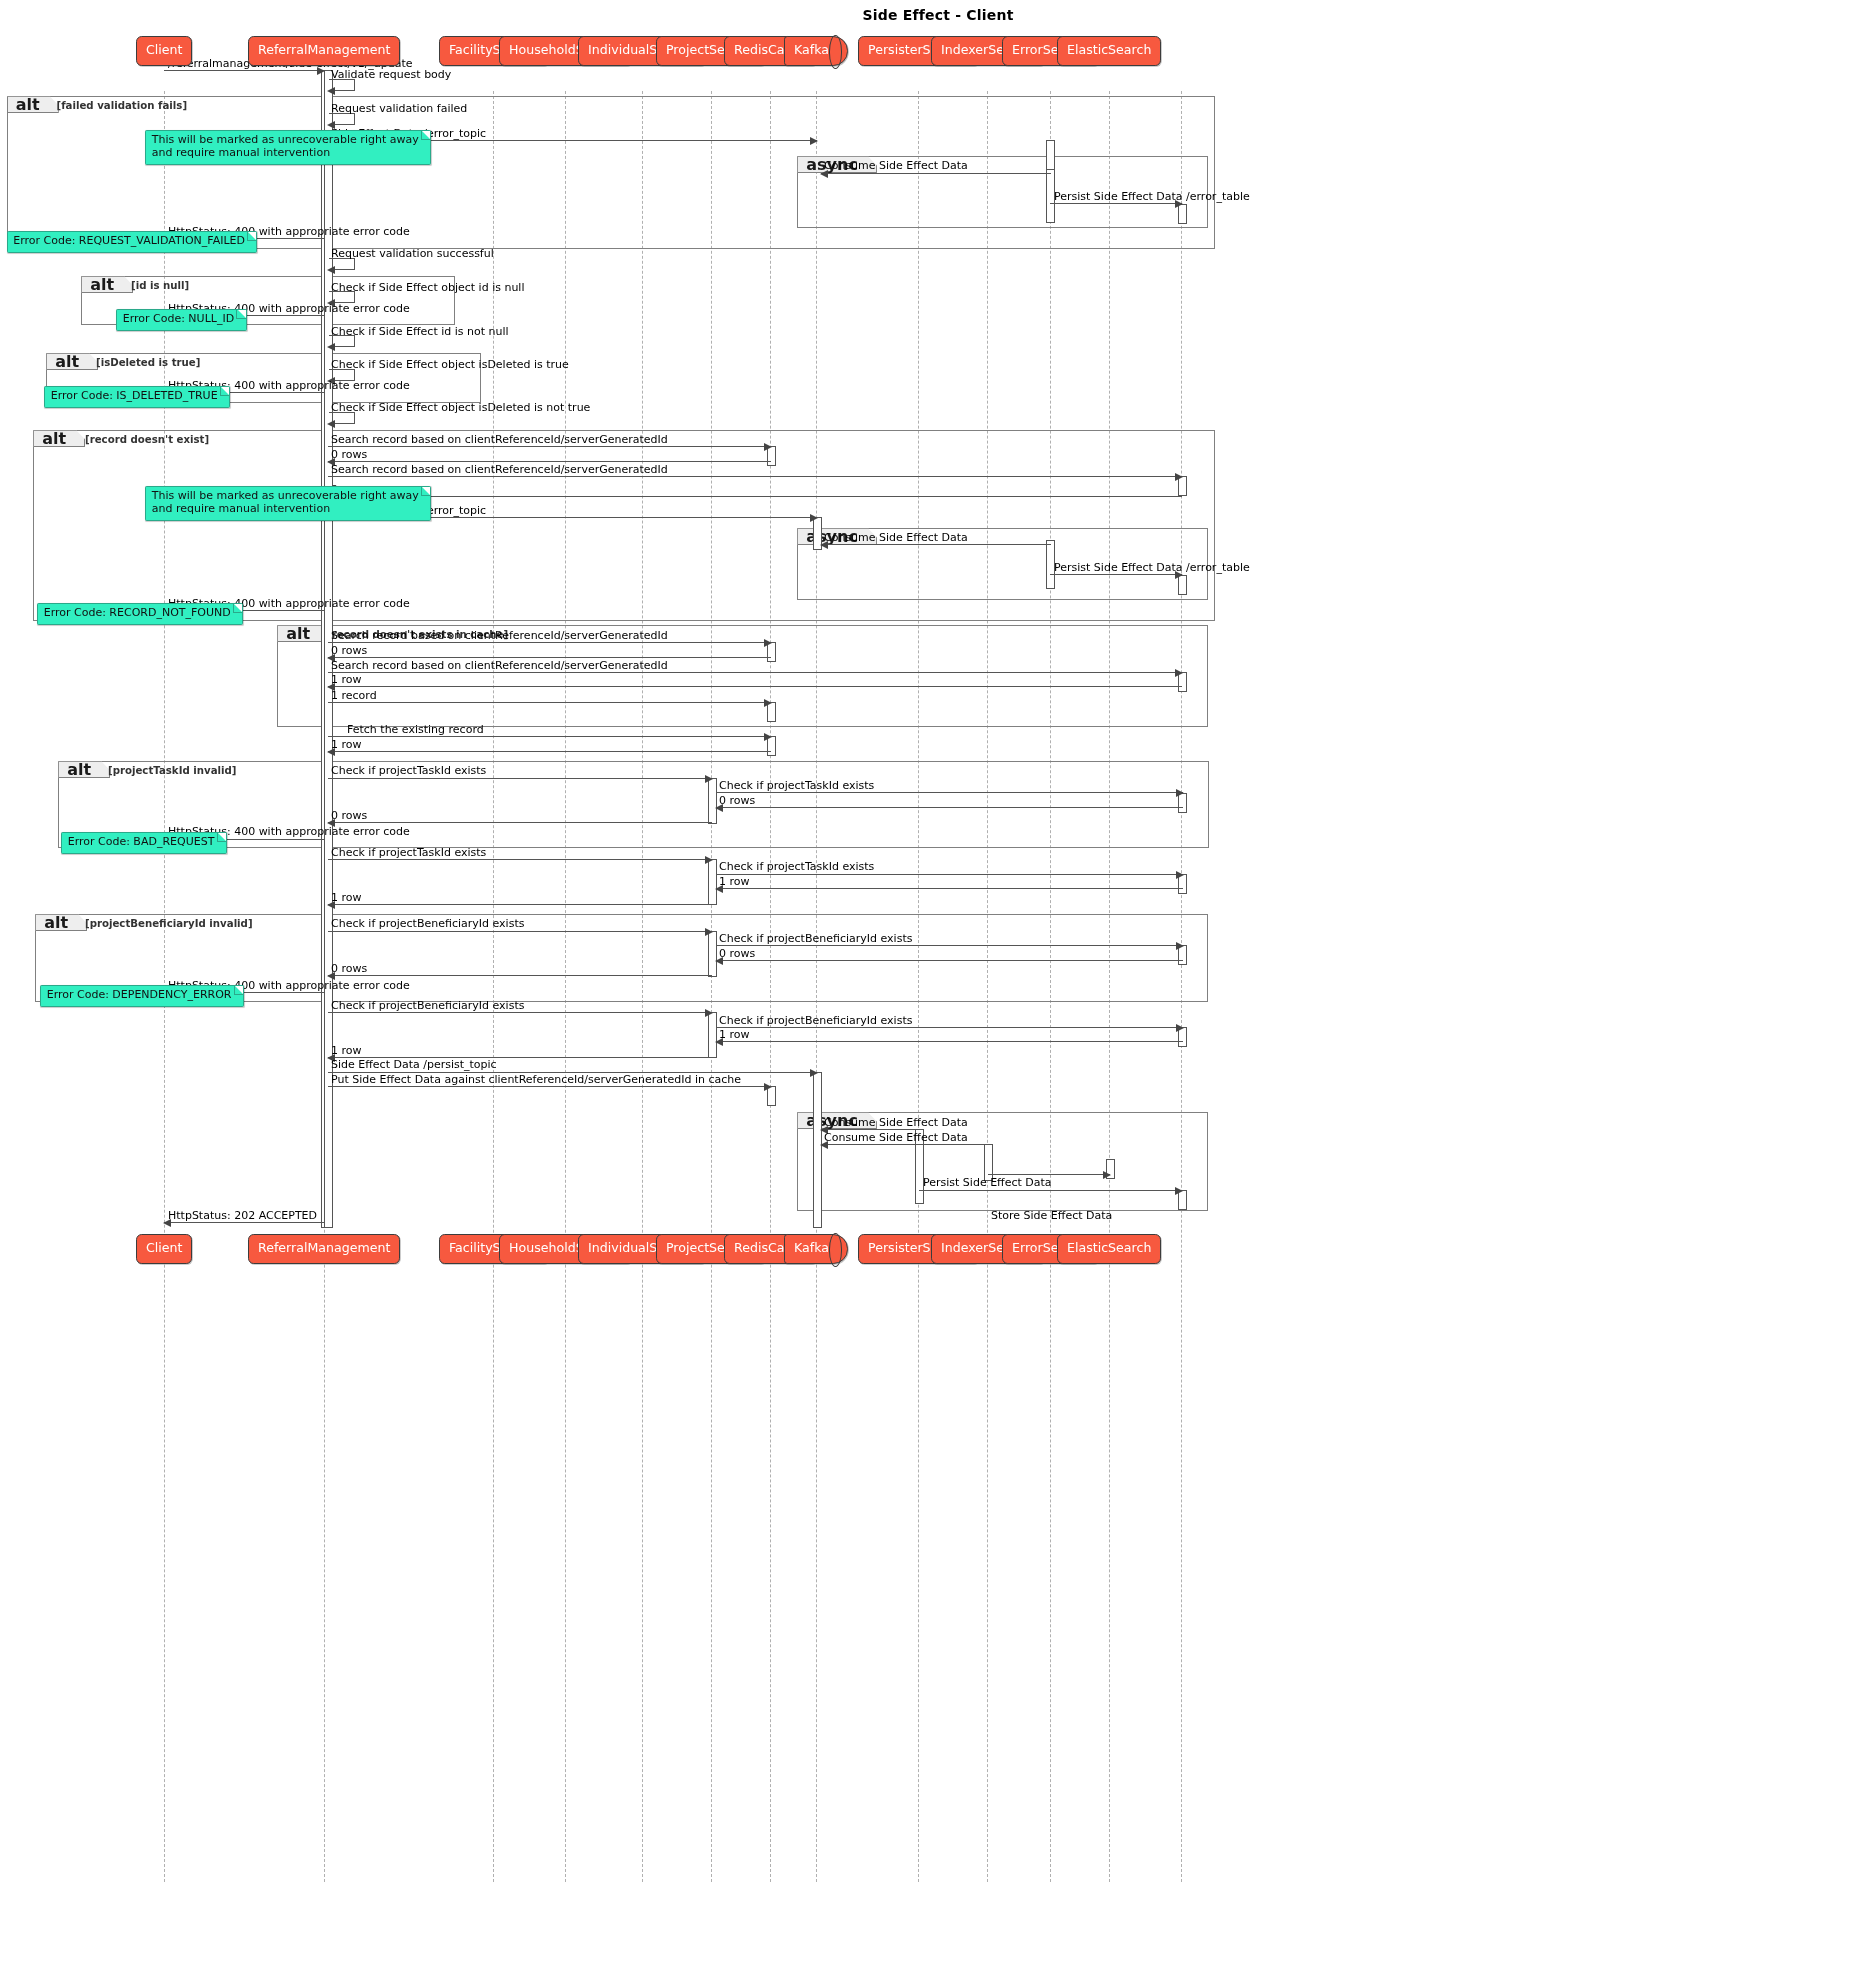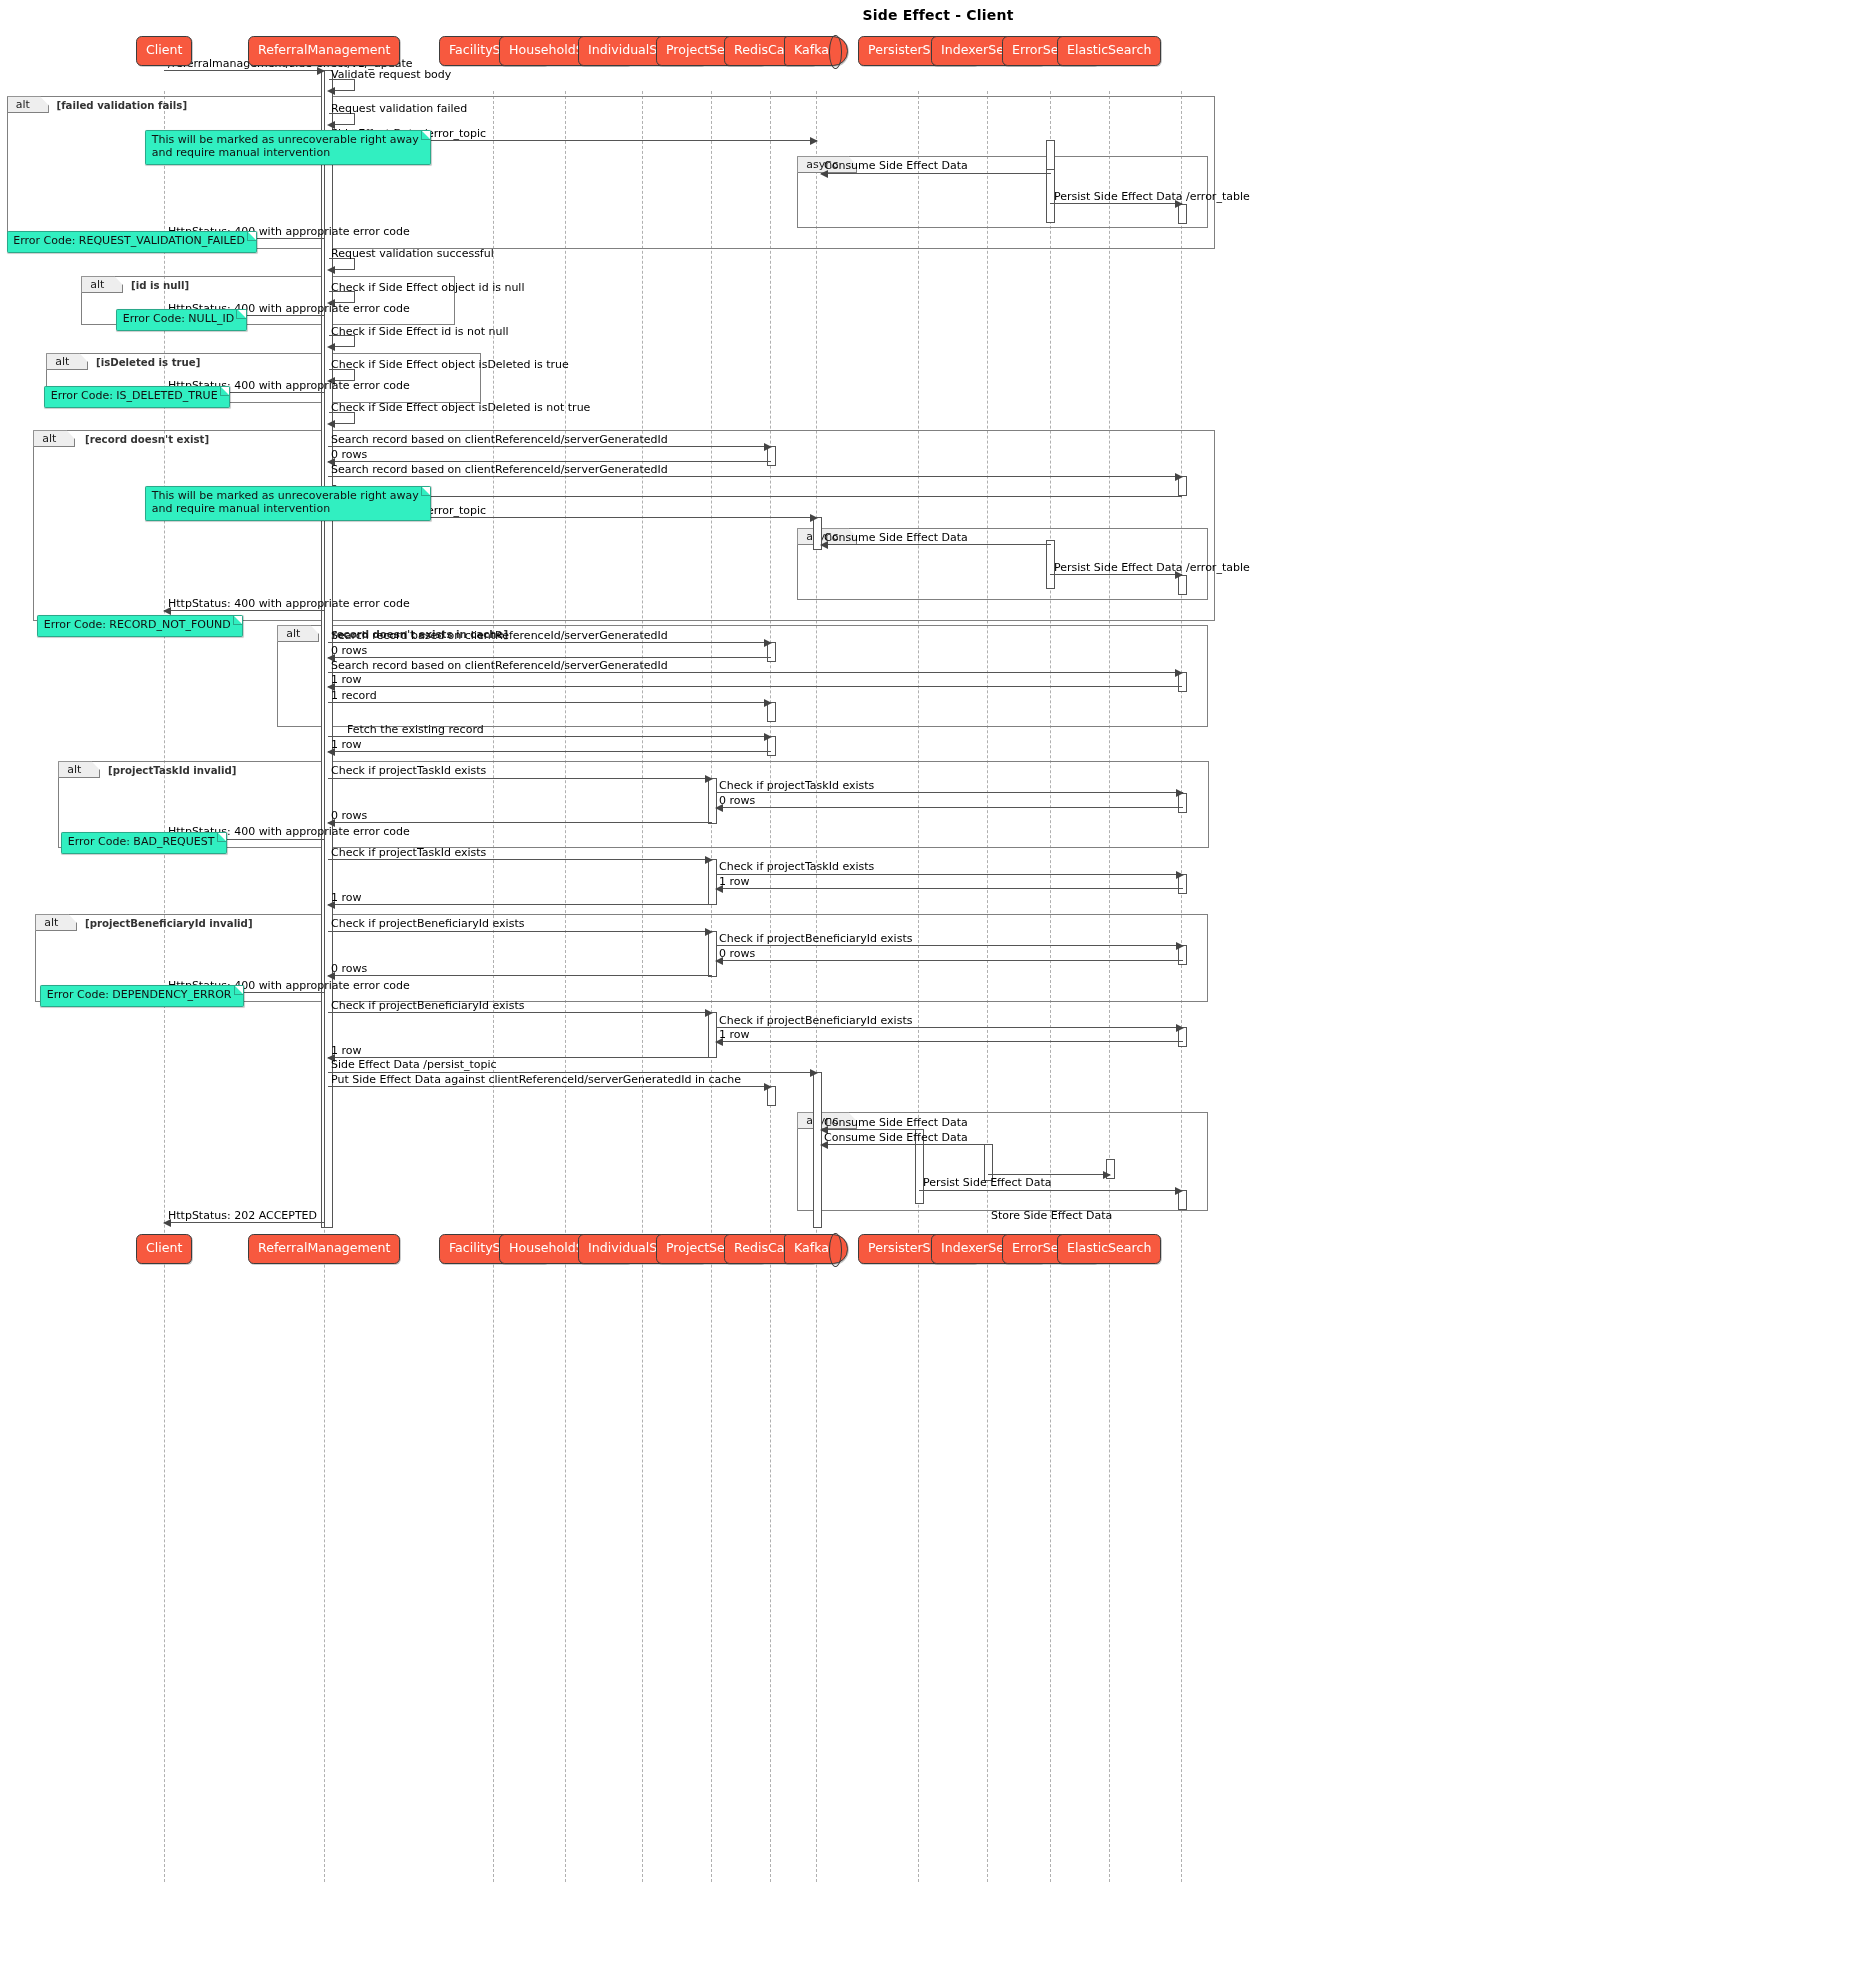--- a/index.html
+++ b/index.html
@@ -71,22 +71,22 @@
     z-index: 2;
   }
   .group-tab {
     position: absolute;
     left: -0.8px; top: -0.8px;
     height: 17px;
     background: #EEEEEE;
     border: 0.8px solid #808080;
     border-top-left-radius: 0;
     padding: 0 18px 0 8.1px;
-    font-size: 11px;
-    font-weight: normal;
+    font-size: 16px;
+    font-weight: bold;
     color: #1a1a1a;
     line-height: 16.3px;
     clip-path: polygon(0 0, calc(100% - 9px) 0, 100% 55%, 100% 100%, 0 100%);
     white-space: nowrap;
   }
   .group-cond {
     position: absolute;
     top: 0.8px;
     font-size: 10.2px;
     font-weight: bold;
@@ -477,21 +477,21 @@
       <div class="msg-label" style="left: 168px; top: 1210px;">HttpStatus: 202 ACCEPTED</div>
     </div>
   <div id="layer-notes">
       <div class="note folded" style="left: 145px; top: 130px; min-width: 176px;">This will be marked as unrecoverable right away
 and require manual intervention</div>
       <div class="note folded" style="left: 6.5px; top: 231px; min-width: 157px;">Error Code: REQUEST_VALIDATION_FAILED</div>
       <div class="note folded" style="left: 84px; top: 309px; min-width: 79px; margin-left: 32px;">Error Code: NULL_ID</div>
       <div class="note folded" style="left: 44px; top: 386px; min-width: 113px;">Error Code: IS_DELETED_TRUE</div>
       <div class="note folded" style="left: 145px; top: 486px; min-width: 176px;">This will be marked as unrecoverable right away
 and require manual intervention</div>
-      <div class="note folded" style="left: 37px; top: 603px; min-width: 125px; margin-top: 12px;">Error Code: RECORD_NOT_FOUND</div>
+      <div class="note folded" style="left: 37px; top: 603px; min-width: 125px;">Error Code: RECORD_NOT_FOUND</div>
       <div class="note folded" style="left: 61px; top: 832px; min-width: 102px;">Error Code: BAD_REQUEST</div>
       <div class="note folded" style="left: 40px; top: 985px; min-width: 123px;">Error Code: DEPENDENCY_ERROR</div>
     </div>
   <div id="layer-participants-top"></div>
   <div id="layer-participants-bottom"></div>
 <div class="participant" style="top: 36px; visibility: visible; left: 136px;">Client</div>
     <div class="participant" style="top: 1234px; visibility: visible; left: 136px;">Client</div>
     <div class="participant" style="top: 36px; visibility: visible; left: 248px;">ReferralManagement</div>
     <div class="participant" style="top: 1234px; visibility: visible; left: 248px;">ReferralManagement</div>
     <div class="participant" style="top: 36px; visibility: visible; left: 439px;">FacilityService</div>

